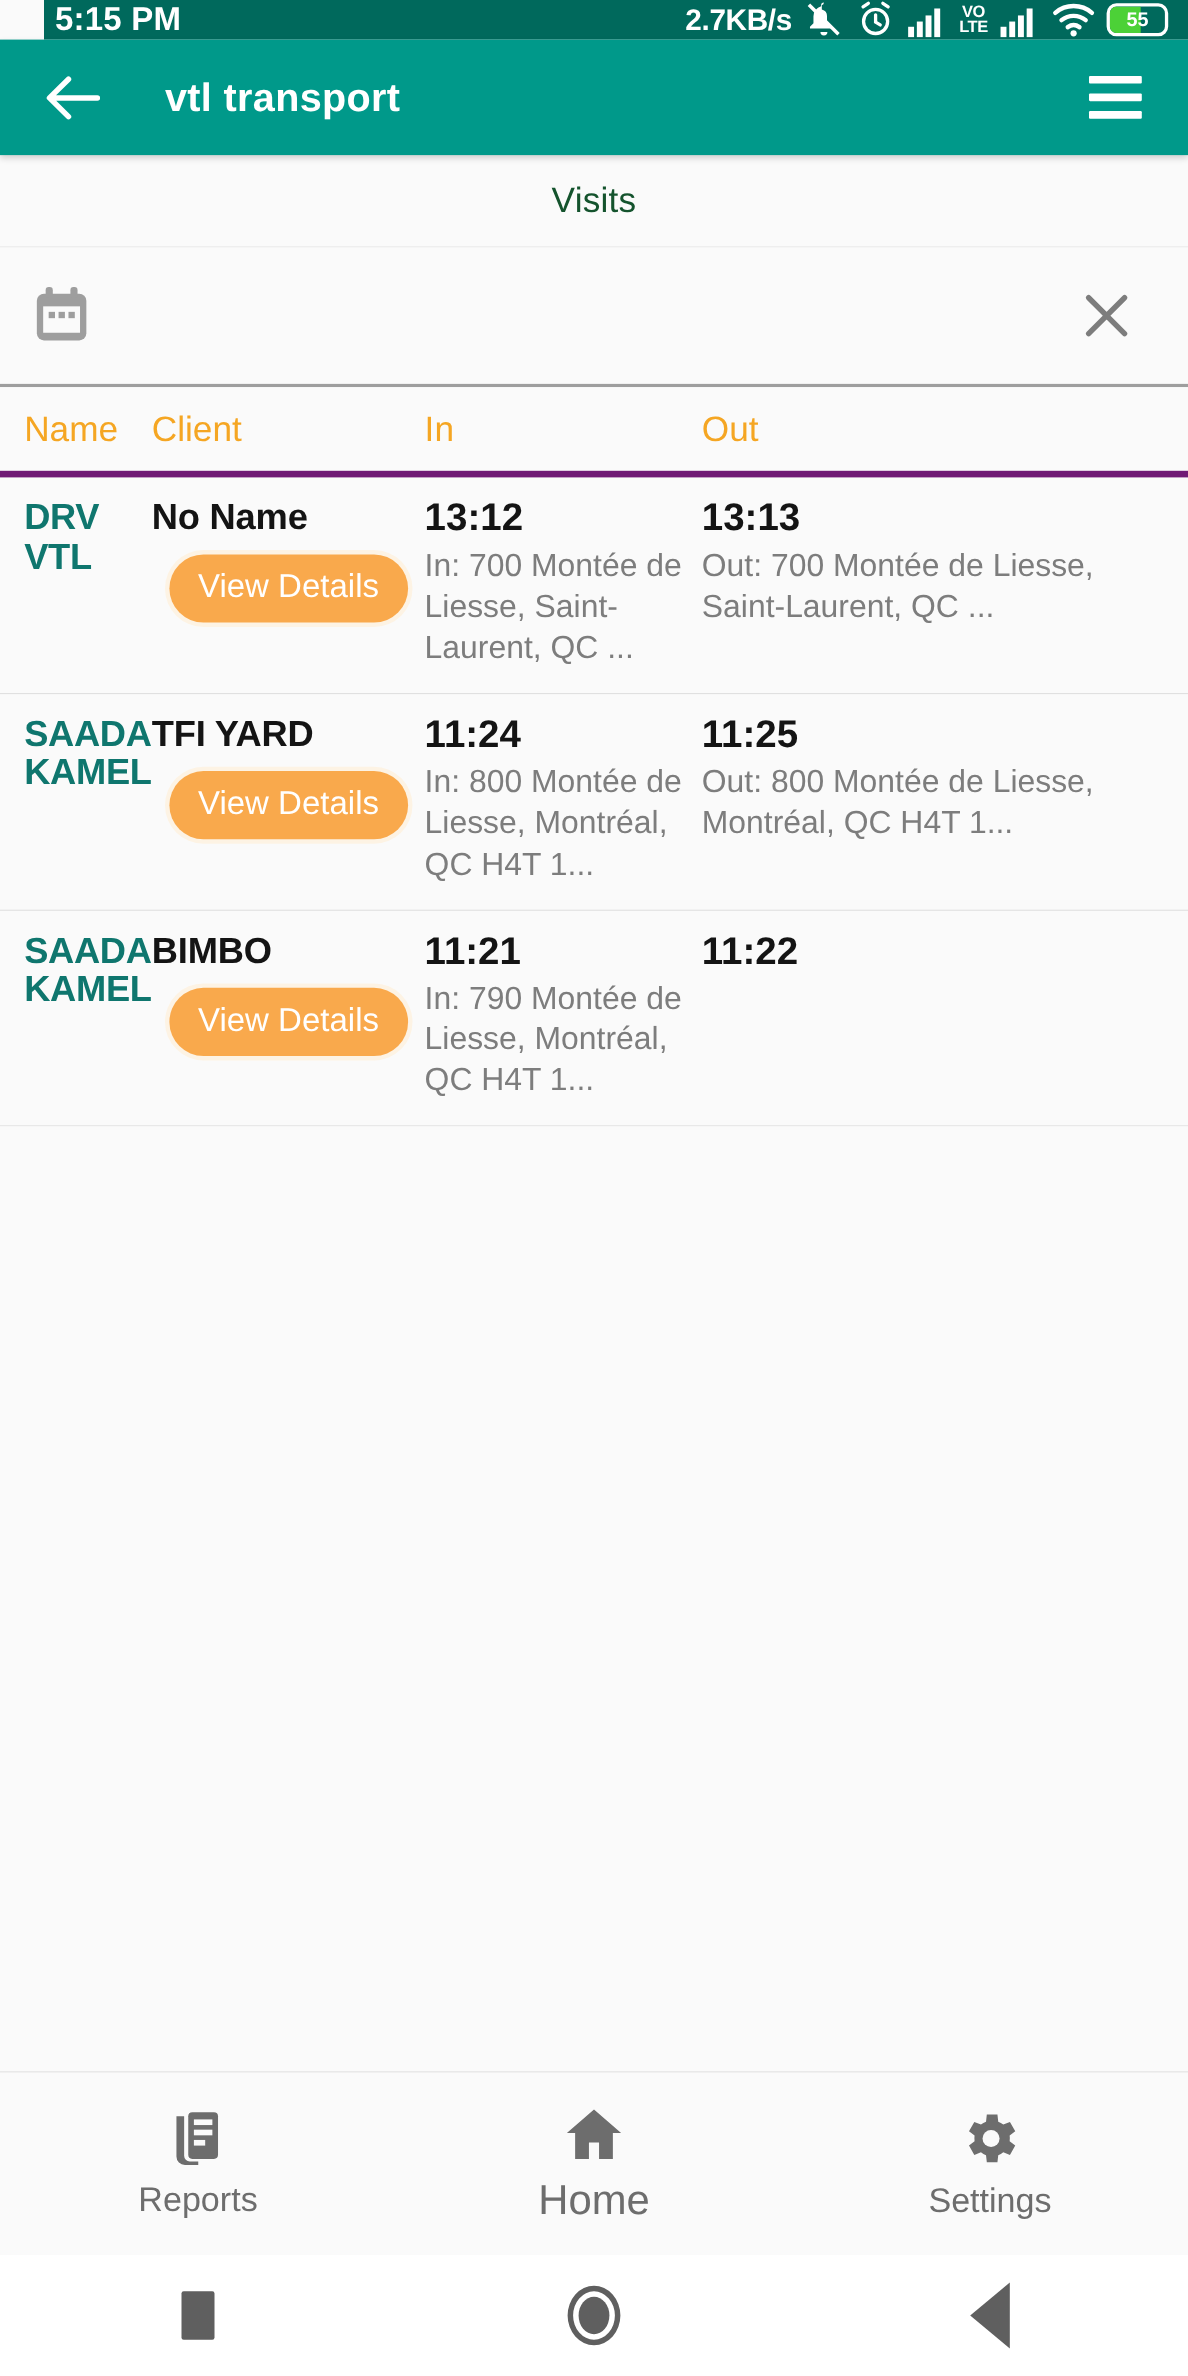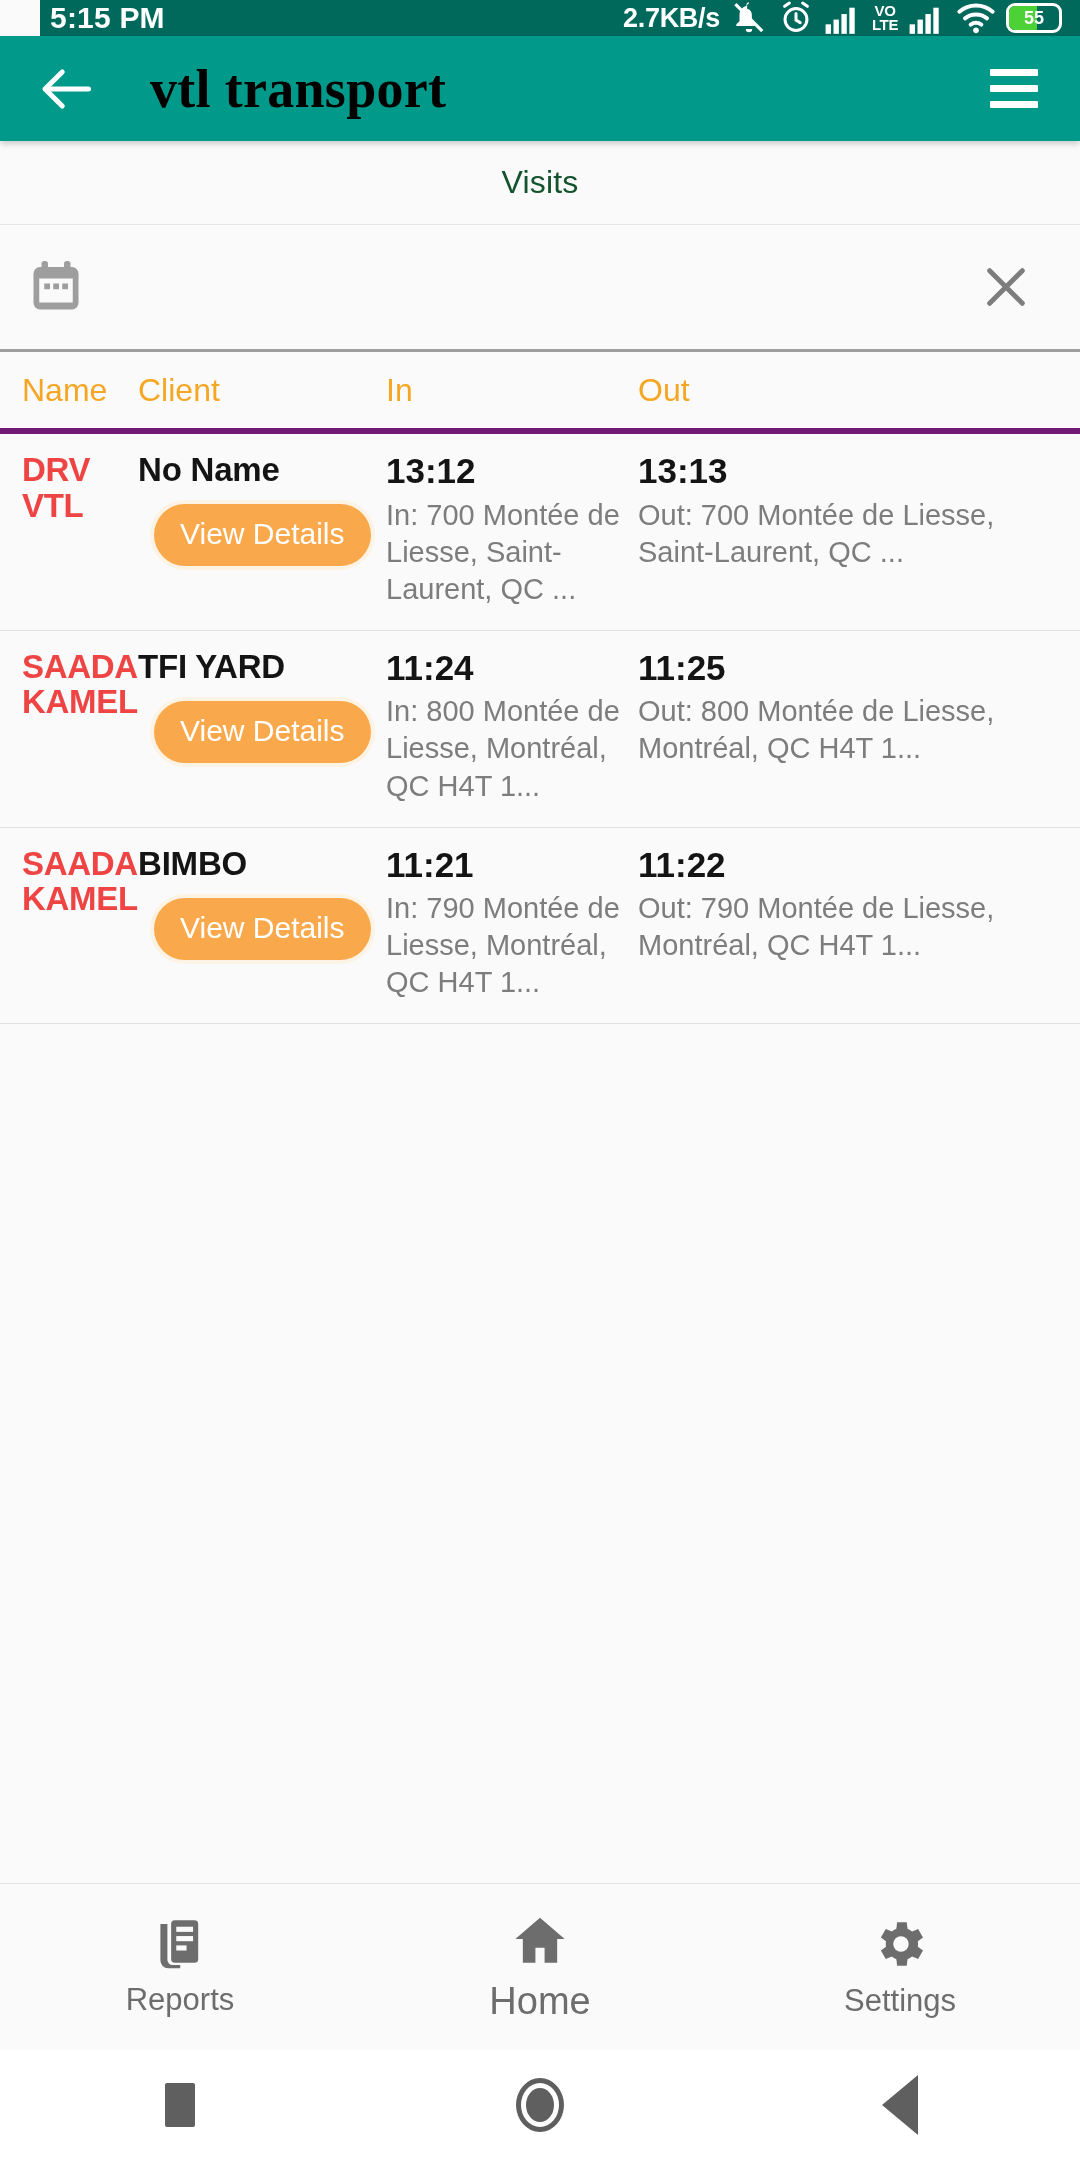--- a/index.html
+++ b/index.html
@@ -96,26 +96,25 @@
     box-shadow: 0 3px 6px rgba(0,0,0,0.18);
     position: relative;
     z-index: 5;
   }
   .back-btn {
     width: 64px; height: 64px;
     display: flex; align-items: center; justify-content: center;
     cursor: pointer;
   }
   .app-title {
-    color: #000000;
-    font-size: 54px;
+    color: #ffffff;
+    font-size: 36px;
     font-weight: bold;
     margin-left: 52px;
     letter-spacing: 0.3px;
-    font-family: Liberation Serif, serif;
   }
   .menu-btn {
     margin-left: auto;
     width: 64px; height: 64px;
     display: flex; flex-direction: column;
     align-items: center; justify-content: center;
     gap: 9px;
     cursor: pointer;
   }
   .menu-btn span {
@@ -203,21 +202,21 @@
 
   .t-row {
     display: flex;
     border-bottom: 1px solid #e0e0e0;
     padding: 18px 0 22px 0;
     flex: 0 0 auto;
   }
   .v-name {
     font-size: 33px;
     font-weight: bold;
-    color: #ef4444;
+    color: #0f766e;
     line-height: 1.08;
     letter-spacing: -0.3px;
   }
   .v-client {
     font-size: 33px;
     font-weight: bold;
     color: #141414;
     line-height: 1.1;
     letter-spacing: -0.2px;
   }
@@ -455,21 +454,20 @@
       <div class="cell c-client">
         <div class="v-client">BIMBO</div>
         <button class="details-btn">View Details</button>
       </div>
       <div class="cell c-in">
         <div class="v-time">11:21</div>
         <div class="v-addr">In: 790 Montée de Liesse, Montréal, QC H4T 1...</div>
       </div>
       <div class="cell c-out">
         <div class="v-time">11:22</div>
-        <div class="v-addr">Out: 790 Montée de Liesse, Montréal, QC H4T 1...</div>
       </div>
     </div>
 
     <div class="t-filler"></div>
   </div>
 
   <div class="bottom-nav">
 
     <div class="nav-item">
       <svg width="56" height="56" viewBox="0 0 24 24">

